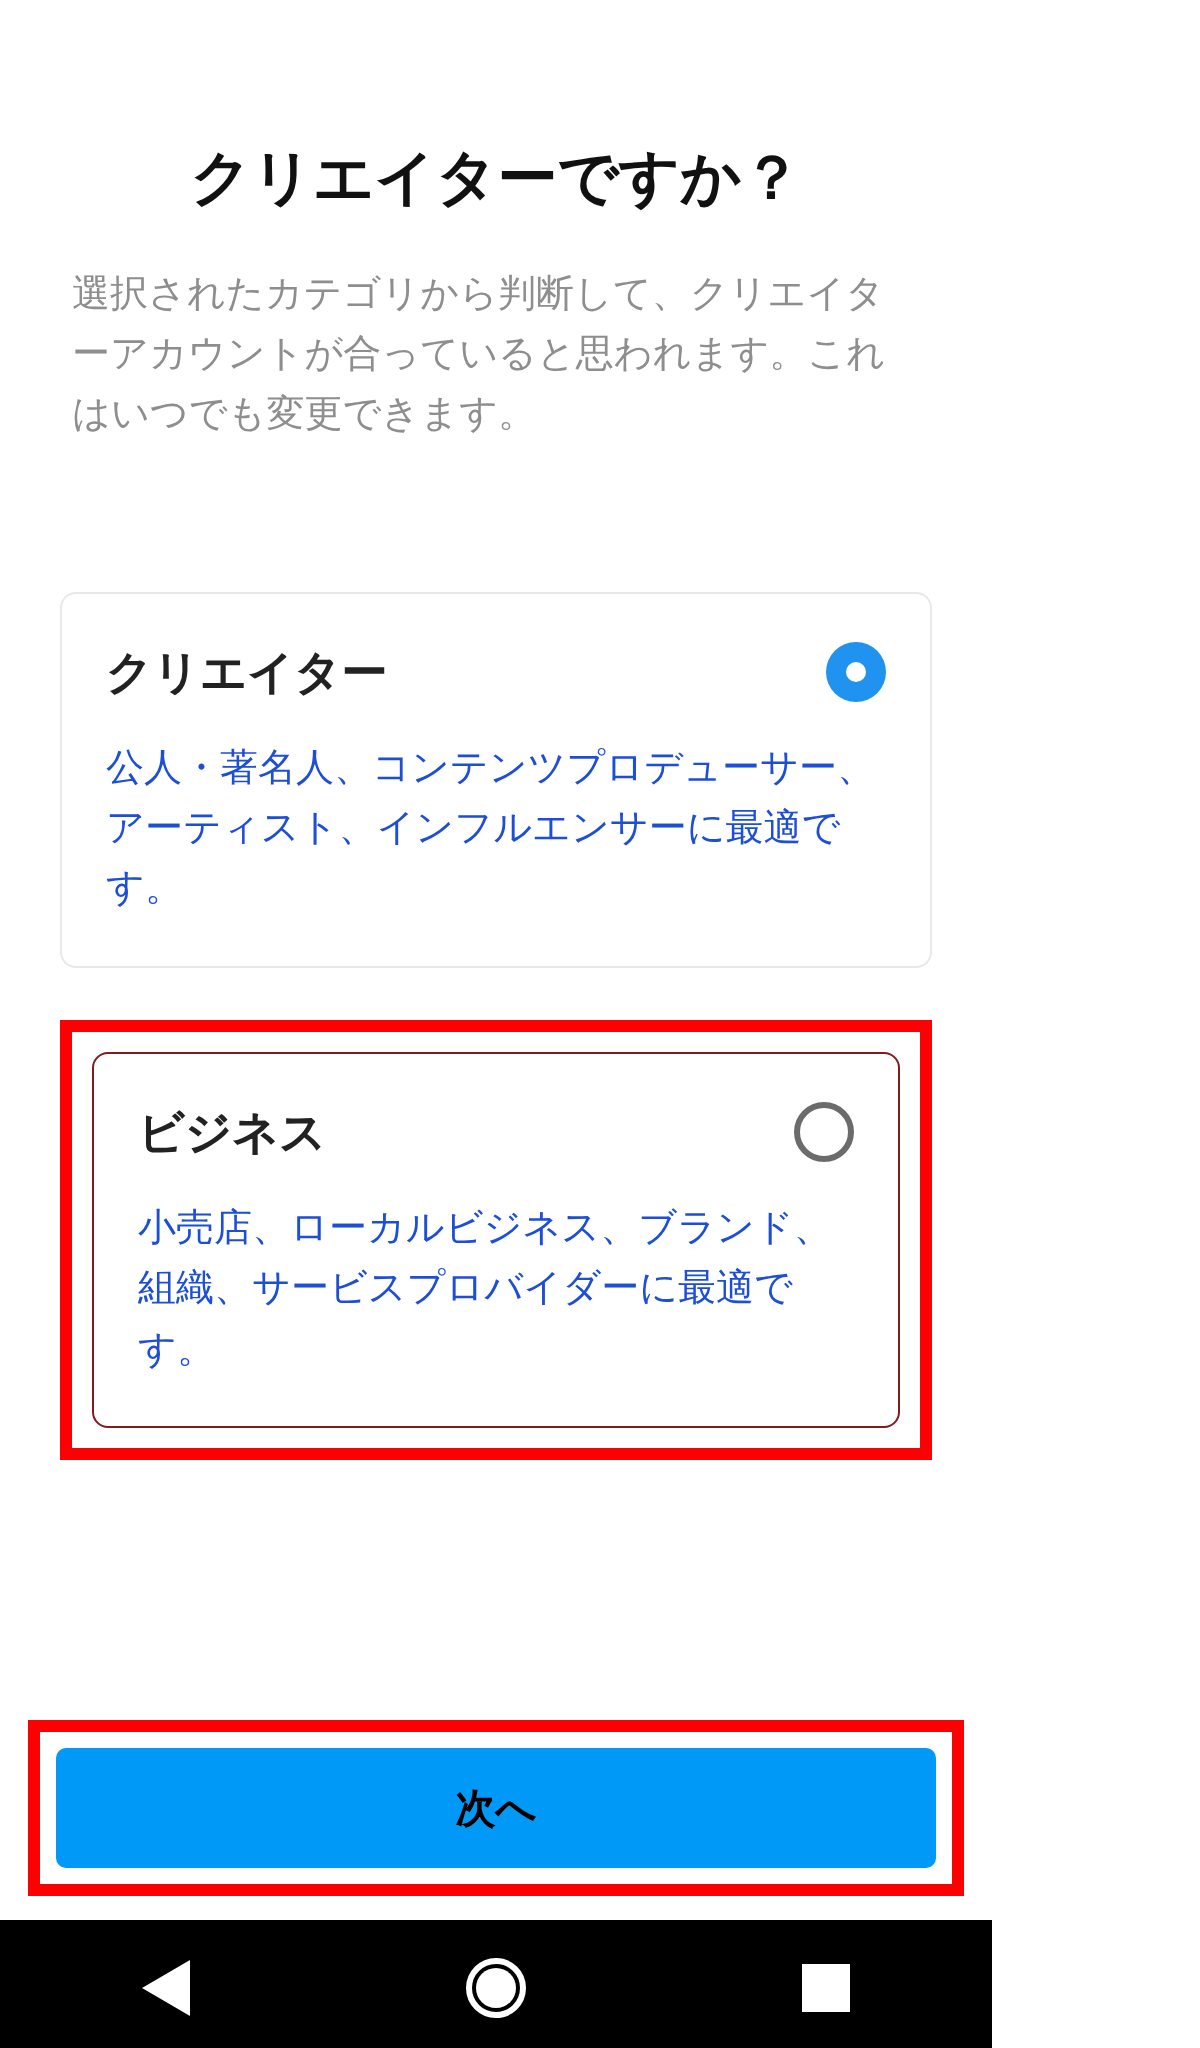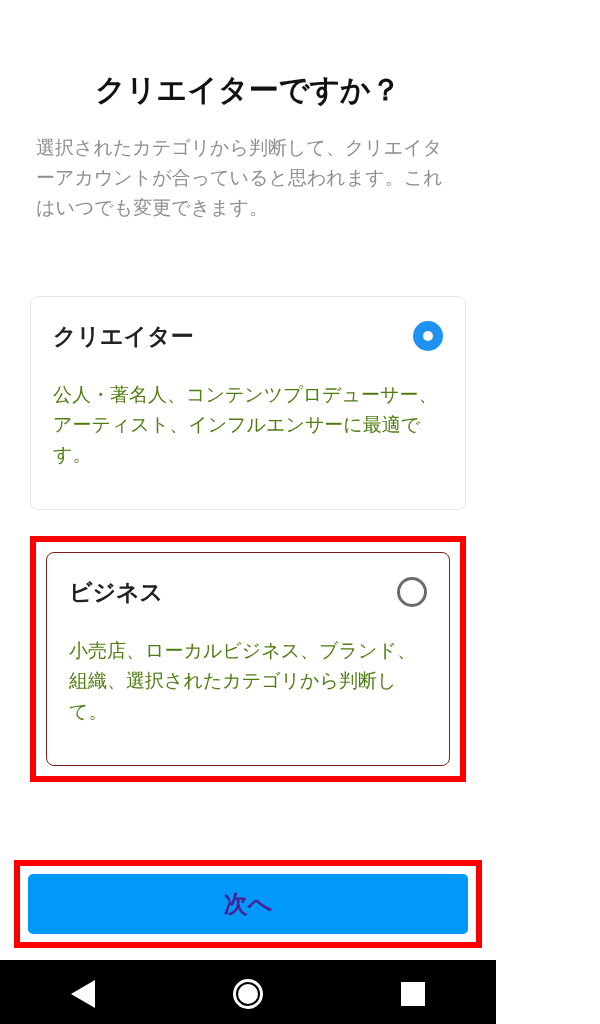--- a/index.html
+++ b/index.html
@@ -11,31 +11,31 @@
 
     .title { font-size: 30px; font-weight: 700; color: #111; text-align: center; line-height: 1.35; }
 
     .subtitle { margin-top: 22px; font-size: 19px; color: #8e8e8e; line-height: 1.6; padding: 0 6px; }
 
     .options { margin-top: 72px; }
 
     .card {
       border: 1px solid #e8e8e8;
       border-radius: 8px;
-      padding: 24px 22px 38px 22px;
+      padding: 24px 22px 22px 22px;
       margin-bottom: 26px;
       position: relative;
       background: #fff;
     }
 
     .card .row { display: flex; align-items: center; justify-content: space-between; }
 
     .card .name { font-size: 23px; font-weight: 700; color: #222; }
 
-    .card .desc { margin-top: 28px; font-size: 19px; color: #4d7c0f; line-height: 1.6; }
+    .card .desc { margin-top: 18px; font-size: 19px; color: #1d4ed8; line-height: 1.6; }
 
     .radio-selected {
       width: 30px; height: 30px; border-radius: 50%;
       background: #1f93ef; position: relative; flex-shrink: 0;
     }
     .radio-selected::after {
       content: ""; position: absolute; left: 50%; top: 50%;
       width: 10px; height: 10px; background: #fff; border-radius: 50%;
       transform: translate(-50%, -50%);
     }
@@ -51,23 +51,23 @@
       border-radius: 0;
     }
     .highlight-box .card { border: 1px solid #7f1d1d; margin: 10px; }
 
     .footer-area { padding: 0 14px 0 14px; }
 
     .next-highlight { border: 6px solid #fb0101; padding: 8px; }
 
     .next-btn {
       width: 100%; height: 60px;
-      background: #0099f7; color: #4c1d95;
+      background: #0099f7; color: #000000;
       border: none; border-radius: 5px;
-      font-size: 24px; font-weight: 600;
+      font-size: 20px; font-weight: 600;
       display: flex; align-items: center; justify-content: center;
       cursor: pointer;
     }
 
     .nav-bar {
       height: 64px; background: #000; margin-top: 12px;
       display: flex; align-items: center; justify-content: space-around;
       border-top: 4px solid #000;
     }
     .nav-bar .nav-btn { width: 44px; height: 44px; display: flex; align-items: center; justify-content: center; }
@@ -96,21 +96,21 @@
         </div>
         <div class="desc">公人・著名人、コンテンツプロデューサー、アーティスト、インフルエンサーに最適です。</div>
       </div>
 
       <div class="highlight-box">
         <div class="card">
           <div class="row">
             <div class="name">ビジネス</div>
             <div class="radio-empty"></div>
           </div>
-          <div class="desc">小売店、ローカルビジネス、ブランド、組織、選択されたカテゴリから判断して。</div>
+          <div class="desc">小売店、ローカルビジネス、ブランド、組織、サービスプロバイダーに最適です。</div>
         </div>
       </div>
     </div>
   </div>
 
   <div class="footer-area">
     <div class="next-highlight">
       <button class="next-btn">次へ</button>
     </div>
   </div>

